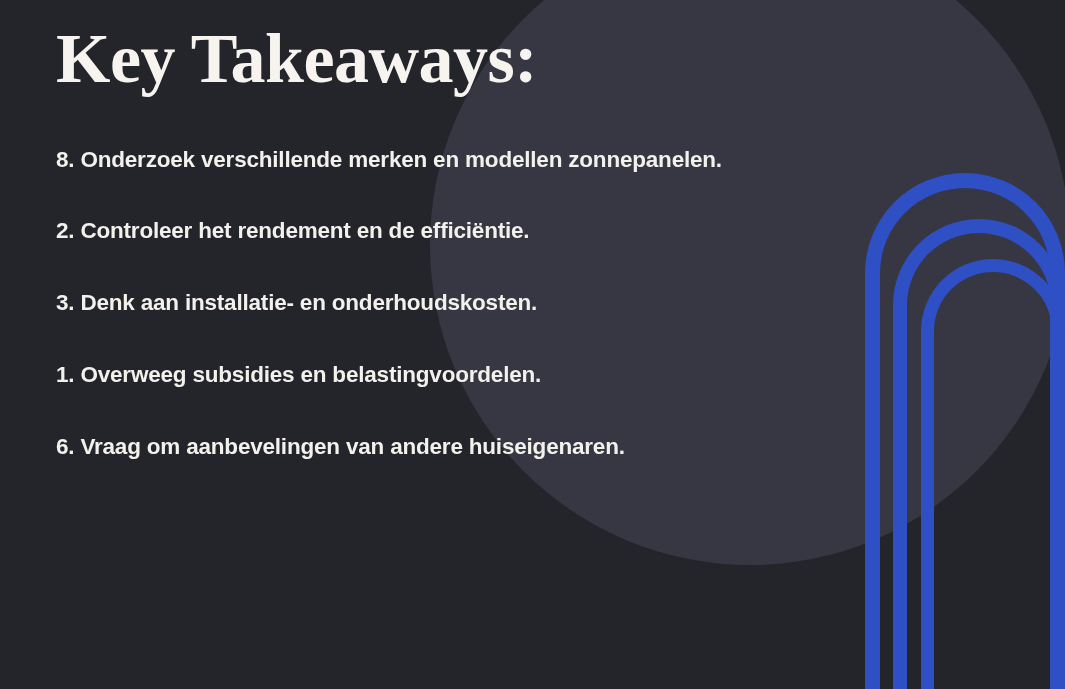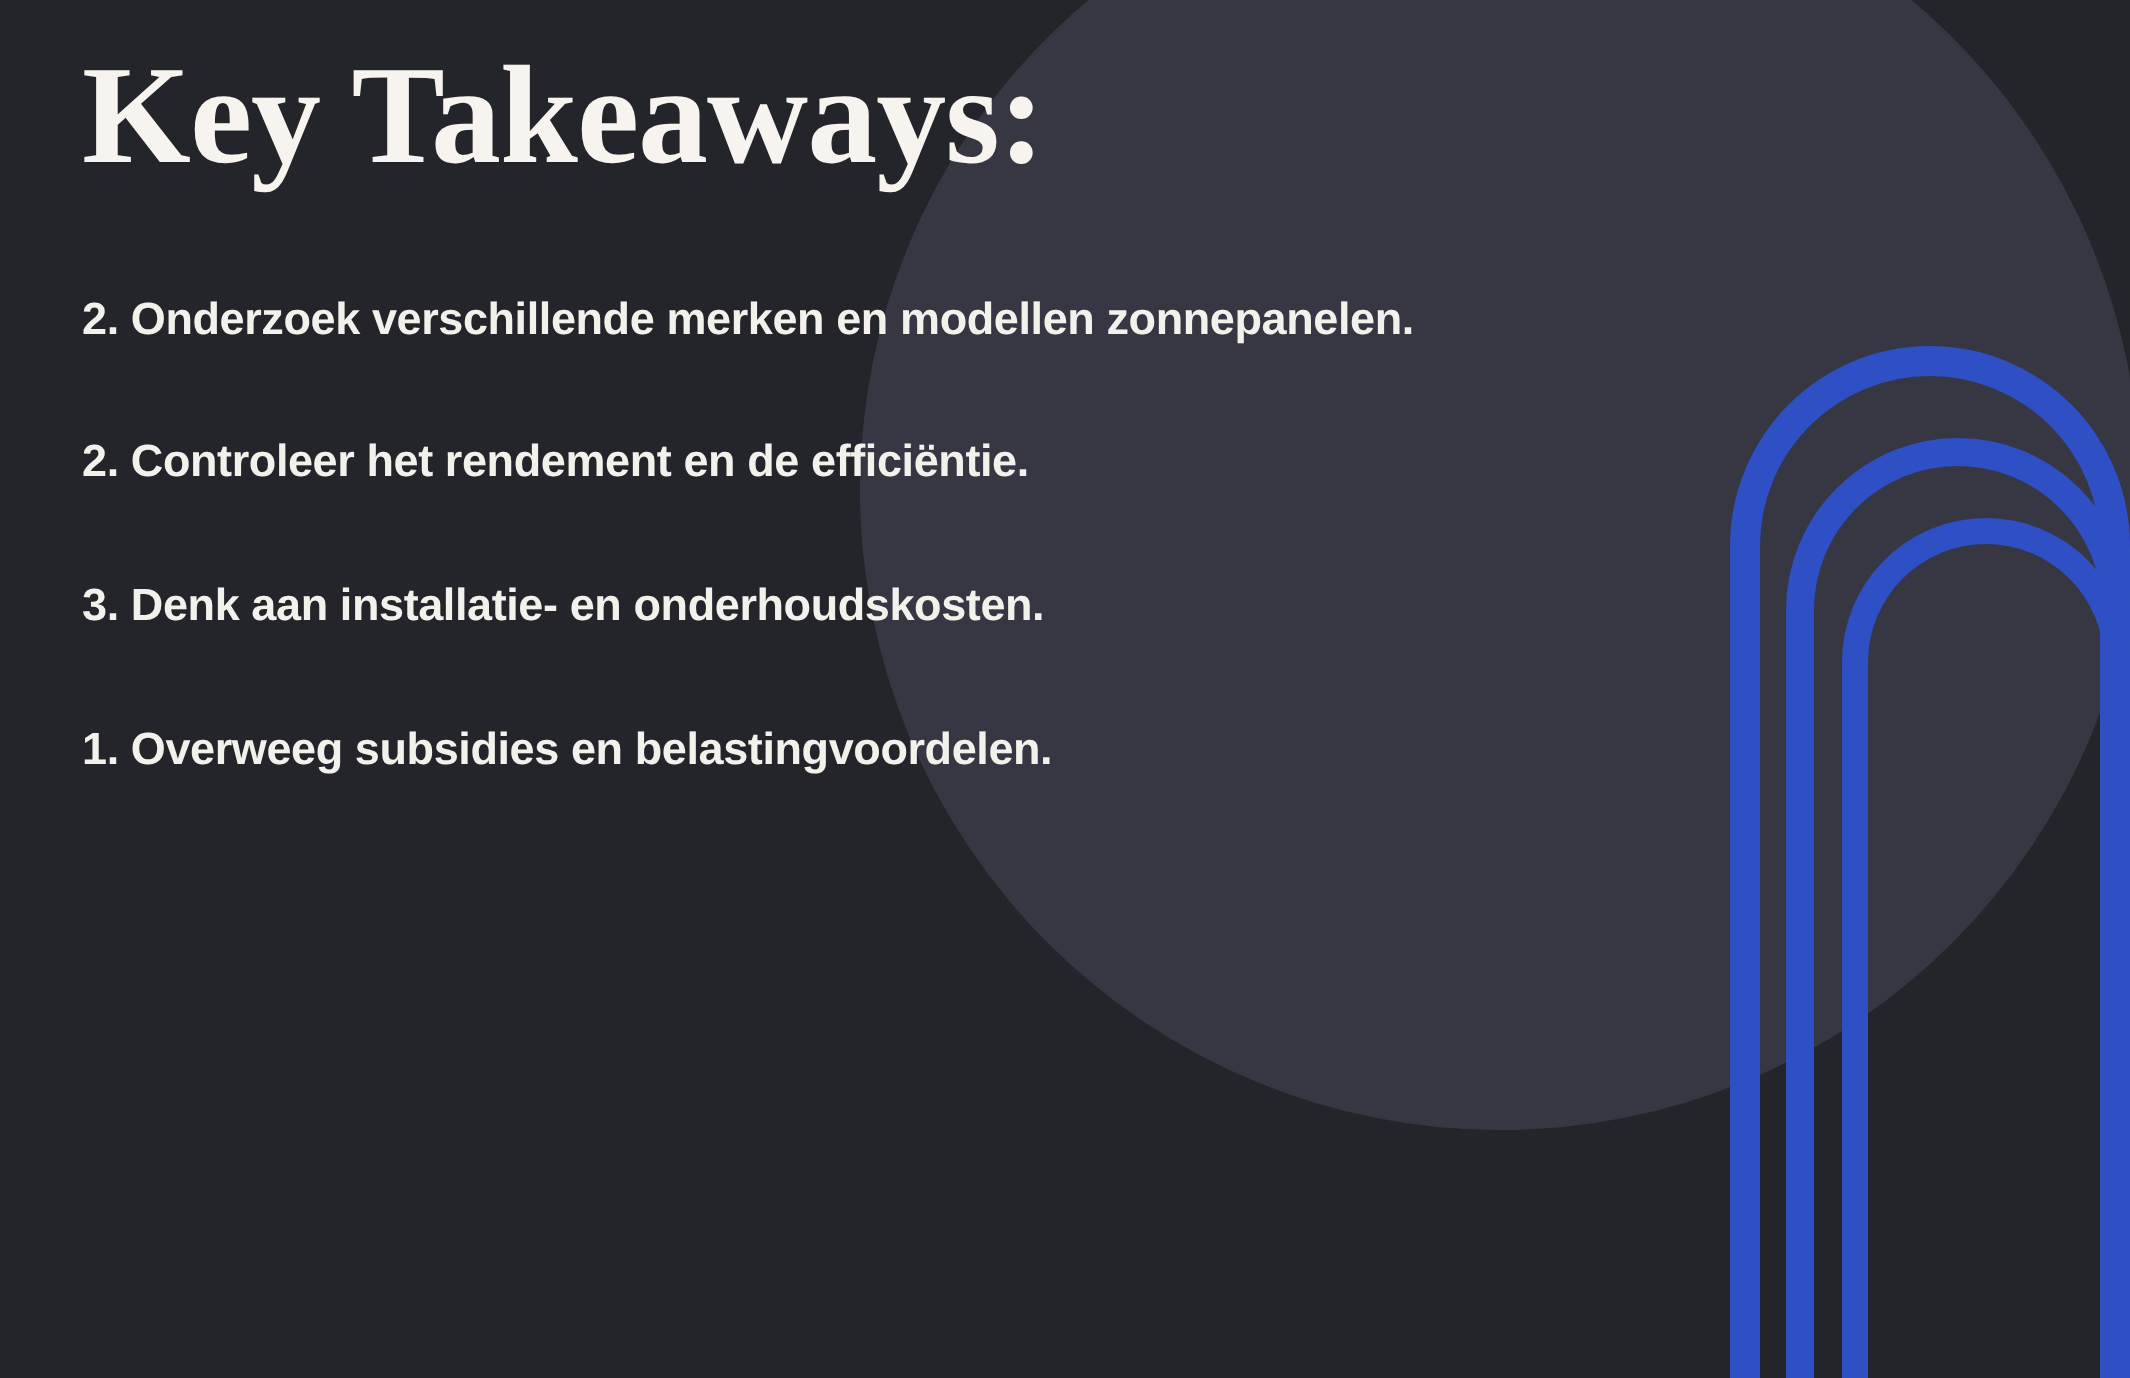--- a/index.html
+++ b/index.html
@@ -63,21 +63,21 @@
     left: 56px;
     width: 144px;
     height: 430px;
     border-width: 13px;
   }
 
   
   .content {
     position: relative;
     z-index: 3;
-    padding: 22px 56px 0 41px;
+    padding: 22px 56px 0 56px;
   }
   .title {
     font-family: "Liberation Serif", serif;
     font-weight: bold;
     font-size: 70px;
     line-height: 1.05;
     color: #f7f4ef;
     letter-spacing: -0.5px;
     margin: 0 0 52px 0;
   }
@@ -108,20 +108,21 @@
   <div class="arcs">
     <div class="arc arc-1"></div>
     <div class="arc arc-2"></div>
     <div class="arc arc-3"></div>
   </div>
 
   <div class="content">
     <h1 class="title">Key Takeaways:</h1>
 
     <ul class="list">
-      <li class="list-item">2. Onderzoek verschillende merken en modellen zonnepanelen.</li>
+      <li class="list-item">8. Onderzoek verschillende merken en modellen zonnepanelen.</li>
       <li class="list-item">2. Controleer het rendement en de efficiëntie.</li>
       <li class="list-item">3. Denk aan installatie- en onderhoudskosten.</li>
       <li class="list-item">1. Overweeg subsidies en belastingvoordelen.</li>
+      <li class="list-item">6. Vraag om aanbevelingen van andere huiseigenaren.</li>
     </ul>
   </div>
 
 </div>
 
 </body></html>

